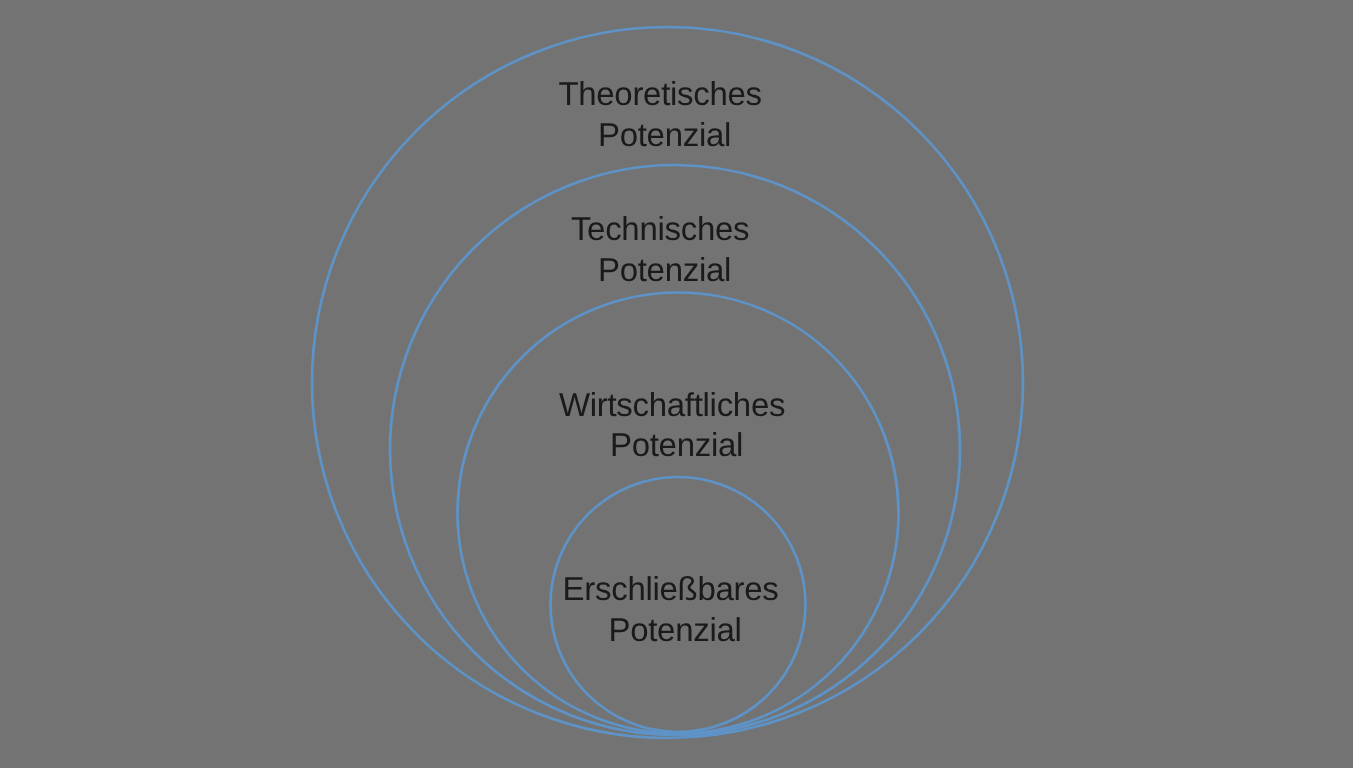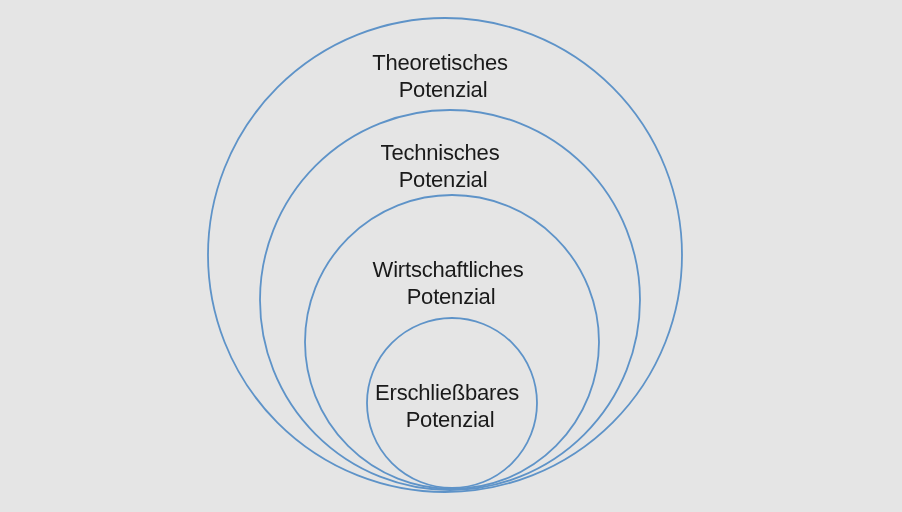--- a/index.html
+++ b/index.html
@@ -4,21 +4,21 @@
 <style>
   html, body {
     margin: 0;
     padding: 0;
     background: #ffffff;
   }
   .canvas {
     position: relative;
     width: 902px;
     height: 512px;
-    background: #e5e5e5;
+    background: #737373;
     overflow: hidden;
     font-family: "Liberation Sans", sans-serif;
   }
   svg.diagram {
     display: block;
     width: 902px;
     height: 512px;
   }
   svg.diagram circle {
     fill: none;

